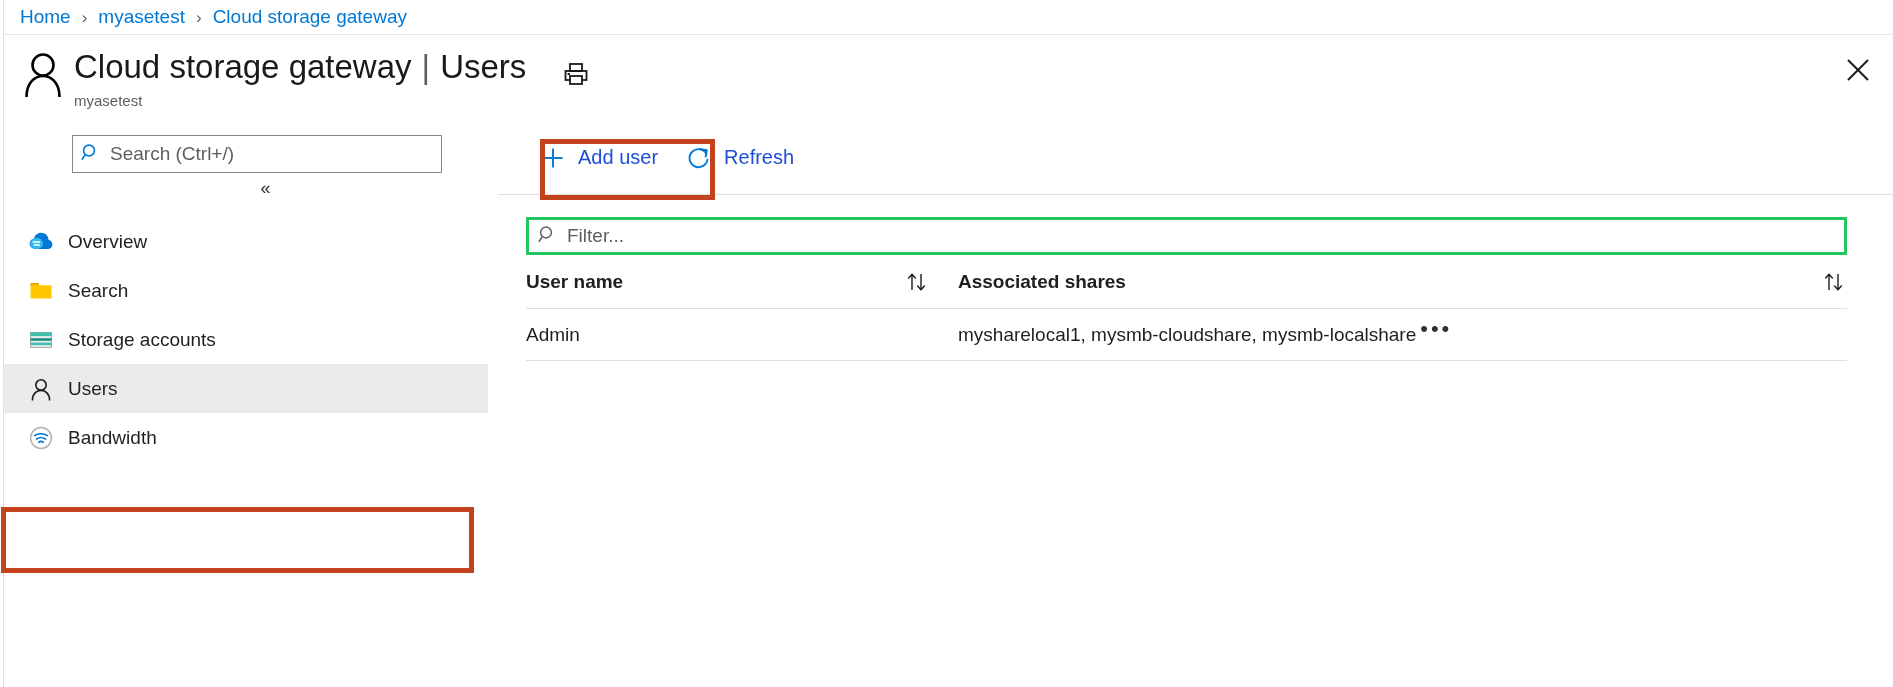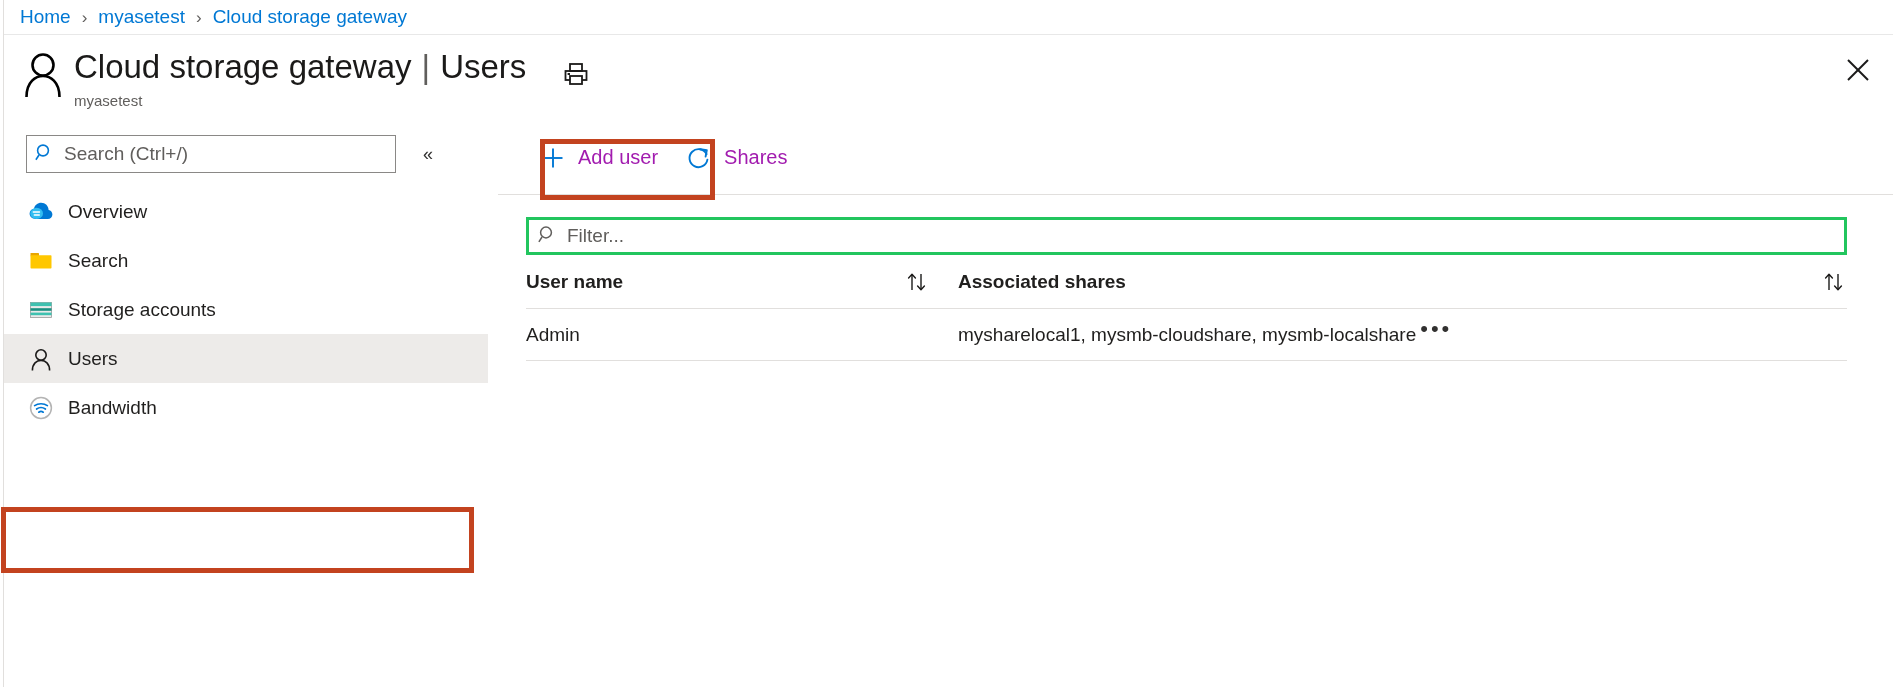--- a/index.html
+++ b/index.html
@@ -101,20 +101,21 @@
   .leftnav {
     width: 484px;
     flex: 0 0 484px;
     padding-top: 14px;
     position: relative;
   }
   .searchrow {
     display: flex;
     align-items: center;
     padding: 0 0 0 22px;
+    flex-direction: column;
   }
   .searchbox {
     width: 370px; height: 38px;
     border: 1px solid #8a8886;
     background: #fff;
     display: flex; align-items: center;
     padding: 0 8px;
   }
   .searchbox input {
     border: 0; outline: 0;
@@ -176,21 +177,21 @@
     padding-left: 28px;
     border-bottom: 1px solid #e1dfdd;
     position: relative;
   }
   .tb-btn {
     display: flex;
     align-items: center;
     height: 44px;
     padding: 0 14px;
     font-size: 20px;
-    color: #a21caf;
+    color: #1d4ed8;
     cursor: pointer;
     white-space: nowrap;
   }
   .tb-btn .tb-ico {
     width: 26px; height: 26px;
     flex: 0 0 26px;
     display: flex; align-items: center; justify-content: center;
     margin-right: 12px;
   }
   .anno-adduser {
@@ -398,21 +399,21 @@
           <span>Add user</span>
         </div>
 
         <div class="tb-btn">
           <span class="tb-ico">
             <svg width="24" height="24" viewBox="0 0 24 24" aria-hidden="true">
               <path d="M19.6 8.2 A9 9 0 1 0 20.4 13.6" fill="none" stroke="#0078d4" stroke-width="1.9" stroke-linecap="round"></path>
               <polyline points="13.2,3.2 19.8,4.3 18.6,10.6" fill="none" stroke="#0078d4" stroke-width="1.9" stroke-linecap="round" stroke-linejoin="round"></polyline>
             </svg>
           </span>
-          <span>Shares</span>
+          <span>Refresh</span>
         </div>
 
         <div class="anno-adduser"></div>
       </div>
 
       <div class="filterwrap">
         <div class="filterbox">
           <span>
             <svg width="19" height="19" viewBox="0 0 19 19" aria-hidden="true">
               <circle cx="8" cy="7.5" r="5.4" fill="none" stroke="#605e5c" stroke-width="1.5"></circle>

